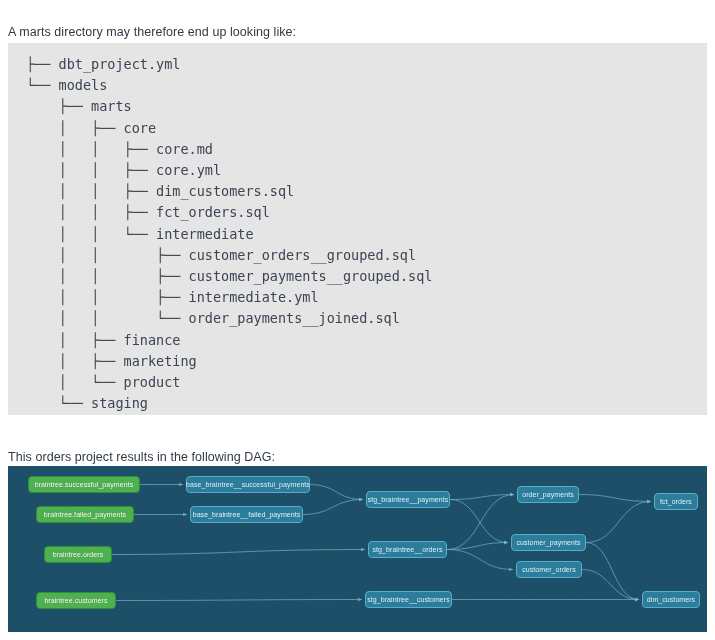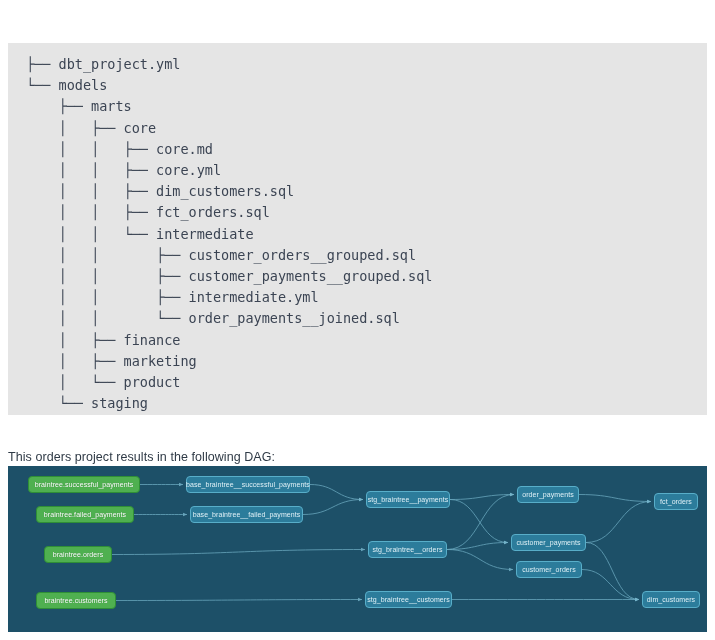--- a/index.html
+++ b/index.html
@@ -109,20 +109,21 @@
     background: #2c7c9b;
     border: 1.2px solid #58aec9;
     color: #dff0f6;
   }
 </style>
 </head>
 <body>
 
 <div class="page">
 
+  <p class="prose" id="intro-text">A marts directory may therefore end up looking like:</p>
 
   <div class="code-block">
     <pre>├── dbt_project.yml
 └── models
     ├── marts
     │   ├── core
     │   │   ├── core.md
     │   │   ├── core.yml
     │   │   ├── dim_customers.sql
     │   │   ├── fct_orders.sql

